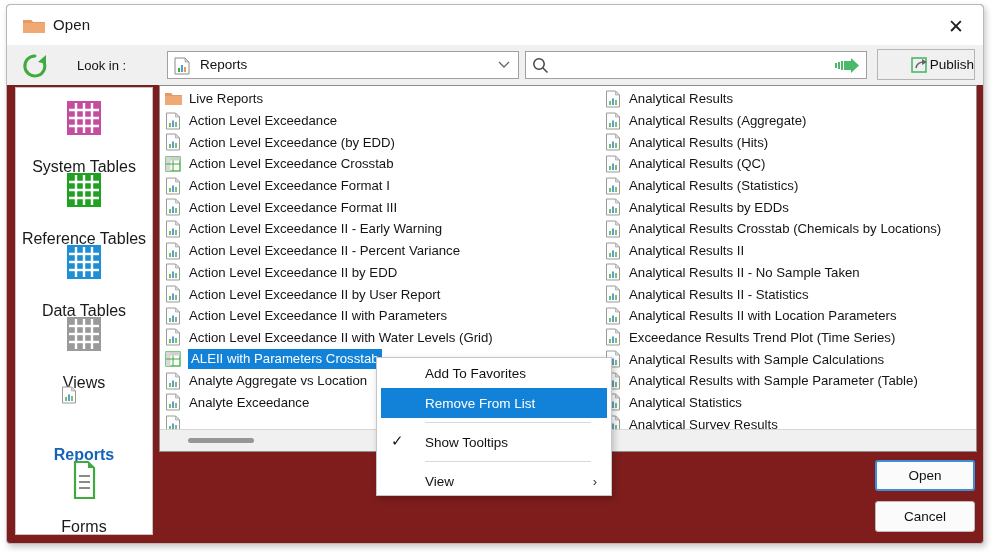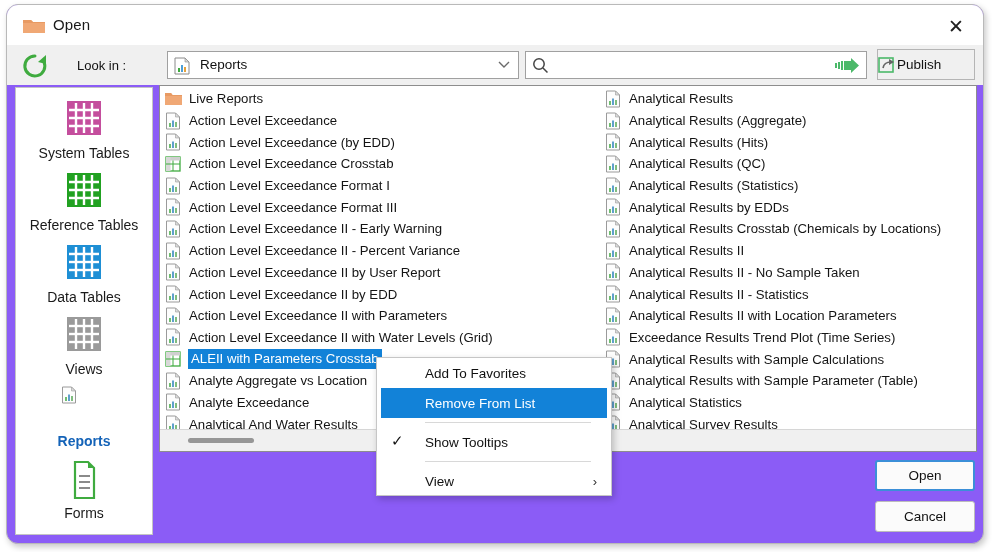--- a/index.html
+++ b/index.html
@@ -6,23 +6,23 @@
     margin: 0; padding: 0;
     width: 992px; height: 552px;
     background: #ffffff;
     font-family: "Liberation Sans", sans-serif;
     overflow: hidden;
   }
   .dialog {
     position: absolute;
     left: 6px; top: 4px;
     width: 978px; height: 540px;
-    background: #8b5cf6;
+    background: #7f1d1d;
     border: 1px solid #b9b9b9;
-    border-radius: 12px;
+    border-radius: 4px;
     box-shadow: 2px 3px 6px rgba(0,0,0,0.22);
     box-sizing: border-box;
     overflow: hidden;
   }
   
   .titlebar {
     position: absolute; left: 0; top: 0;
     width: 100%; height: 40px;
     background: #ffffff;
     box-sizing: border-box;
@@ -100,42 +100,42 @@
   .search-go {
     position: absolute; right: 6px; top: 6px;
     width: 25px; height: 15px; cursor: pointer;
   }
   .publish-btn {
     position: absolute; left: 870px; top: 4px;
     width: 98px; height: 31px;
     background: #f0f0f0;
     border: 1px solid #b5b5b5;
     box-sizing: border-box;
-    display: flex; align-items: center; justify-content: flex-start;
+    display: flex; align-items: center; justify-content: flex-end;
     gap: 1px;
     cursor: pointer;
   }
   .publish-btn .pub-icon { width: 18px; height: 18px; }
   .publish-btn .pub-label { font-size: 13.5px; color: #111; }
   
   .sidebar {
     position: absolute; left: 8px; top: 82px;
     width: 138px; height: 448px;
     background: #ffffff;
     border: 1px solid #c4c4c4;
     box-sizing: border-box;
   }
   .side-item {
     position: absolute; left: 0; width: 100%;
     display: flex; flex-direction: column;
     align-items: center; cursor: pointer;
   }
   .side-item .s-ico { width: 46px; height: 44px; }
   .side-item .s-lab {
-    margin-top: 3px; font-size: 14px; color: #1a1a1a;
+    margin-top: 16px; font-size: 16px; color: #1a1a1a;
   }
   .side-item.active .s-lab { color: #1463b8; font-weight: bold; }
   
   .listpanel {
     position: absolute; left: 152px; top: 80px;
     width: 818px; height: 367px;
     background: #ffffff;
     border: 1px solid #8d8d8d;
     box-sizing: border-box;
     overflow: hidden;
@@ -462,31 +462,31 @@
           <span class="r-lab">Action Level Exceedance II - Percent Variance</span>
         </div>
         <div class="row">
           <span class="r-ico"><svg width="17" height="18" viewBox="0 0 17 18">
               <path d="M1.5 1 h9 l4 4 v12 h-13 Z" fill="#fdfdfd" stroke="#9a9a9a" stroke-width="1"></path>
               <path d="M10.5 1 l4 4 h-4 Z" fill="#dcdcdc" stroke="#9a9a9a" stroke-width="0.6"></path>
               <rect x="4" y="11" width="2" height="4" fill="#6fbf6f"></rect>
               <rect x="7" y="8.5" width="2" height="6.5" fill="#5f9fcc"></rect>
               <rect x="10" y="10" width="2" height="5" fill="#7fbd7f"></rect>
             </svg></span>
+          <span class="r-lab">Action Level Exceedance II by EDD</span>
+        </div>
+        <div class="row">
+          <span class="r-ico"><svg width="17" height="18" viewBox="0 0 17 18">
+              <path d="M1.5 1 h9 l4 4 v12 h-13 Z" fill="#fdfdfd" stroke="#9a9a9a" stroke-width="1"></path>
+              <path d="M10.5 1 l4 4 h-4 Z" fill="#dcdcdc" stroke="#9a9a9a" stroke-width="0.6"></path>
+              <rect x="4" y="11" width="2" height="4" fill="#6fbf6f"></rect>
+              <rect x="7" y="8.5" width="2" height="6.5" fill="#5f9fcc"></rect>
+              <rect x="10" y="10" width="2" height="5" fill="#7fbd7f"></rect>
+            </svg></span>
           <span class="r-lab">Action Level Exceedance II by User Report</span>
-        </div>
-        <div class="row">
-          <span class="r-ico"><svg width="17" height="18" viewBox="0 0 17 18">
-              <path d="M1.5 1 h9 l4 4 v12 h-13 Z" fill="#fdfdfd" stroke="#9a9a9a" stroke-width="1"></path>
-              <path d="M10.5 1 l4 4 h-4 Z" fill="#dcdcdc" stroke="#9a9a9a" stroke-width="0.6"></path>
-              <rect x="4" y="11" width="2" height="4" fill="#6fbf6f"></rect>
-              <rect x="7" y="8.5" width="2" height="6.5" fill="#5f9fcc"></rect>
-              <rect x="10" y="10" width="2" height="5" fill="#7fbd7f"></rect>
-            </svg></span>
-          <span class="r-lab">Action Level Exceedance II by EDD</span>
         </div>
         <div class="row">
           <span class="r-ico"><svg width="17" height="18" viewBox="0 0 17 18">
               <path d="M1.5 1 h9 l4 4 v12 h-13 Z" fill="#fdfdfd" stroke="#9a9a9a" stroke-width="1"></path>
               <path d="M10.5 1 l4 4 h-4 Z" fill="#dcdcdc" stroke="#9a9a9a" stroke-width="0.6"></path>
               <rect x="4" y="11" width="2" height="4" fill="#6fbf6f"></rect>
               <rect x="7" y="8.5" width="2" height="6.5" fill="#5f9fcc"></rect>
               <rect x="10" y="10" width="2" height="5" fill="#7fbd7f"></rect>
             </svg></span>
           <span class="r-lab">Action Level Exceedance II with Parameters</span>
@@ -532,21 +532,20 @@
           <span class="r-lab">Analyte Exceedance</span>
         </div>
         <div class="row">
           <span class="r-ico"><svg width="17" height="18" viewBox="0 0 17 18">
               <path d="M1.5 1 h9 l4 4 v12 h-13 Z" fill="#fdfdfd" stroke="#9a9a9a" stroke-width="1"></path>
               <path d="M10.5 1 l4 4 h-4 Z" fill="#dcdcdc" stroke="#9a9a9a" stroke-width="0.6"></path>
               <rect x="4" y="11" width="2" height="4" fill="#6fbf6f"></rect>
               <rect x="7" y="8.5" width="2" height="6.5" fill="#5f9fcc"></rect>
               <rect x="10" y="10" width="2" height="5" fill="#7fbd7f"></rect>
             </svg></span>
-          <span class="r-lab">Analytical And Water Results</span>
         </div>
       </div>
     <div class="listcol right" id="col-right">
         <div class="row">
           <span class="r-ico"><svg width="17" height="18" viewBox="0 0 17 18">
               <path d="M1.5 1 h9 l4 4 v12 h-13 Z" fill="#fdfdfd" stroke="#9a9a9a" stroke-width="1"></path>
               <path d="M10.5 1 l4 4 h-4 Z" fill="#dcdcdc" stroke="#9a9a9a" stroke-width="0.6"></path>
               <rect x="4" y="11" width="2" height="4" fill="#6fbf6f"></rect>
               <rect x="7" y="8.5" width="2" height="6.5" fill="#5f9fcc"></rect>
               <rect x="10" y="10" width="2" height="5" fill="#7fbd7f"></rect>

